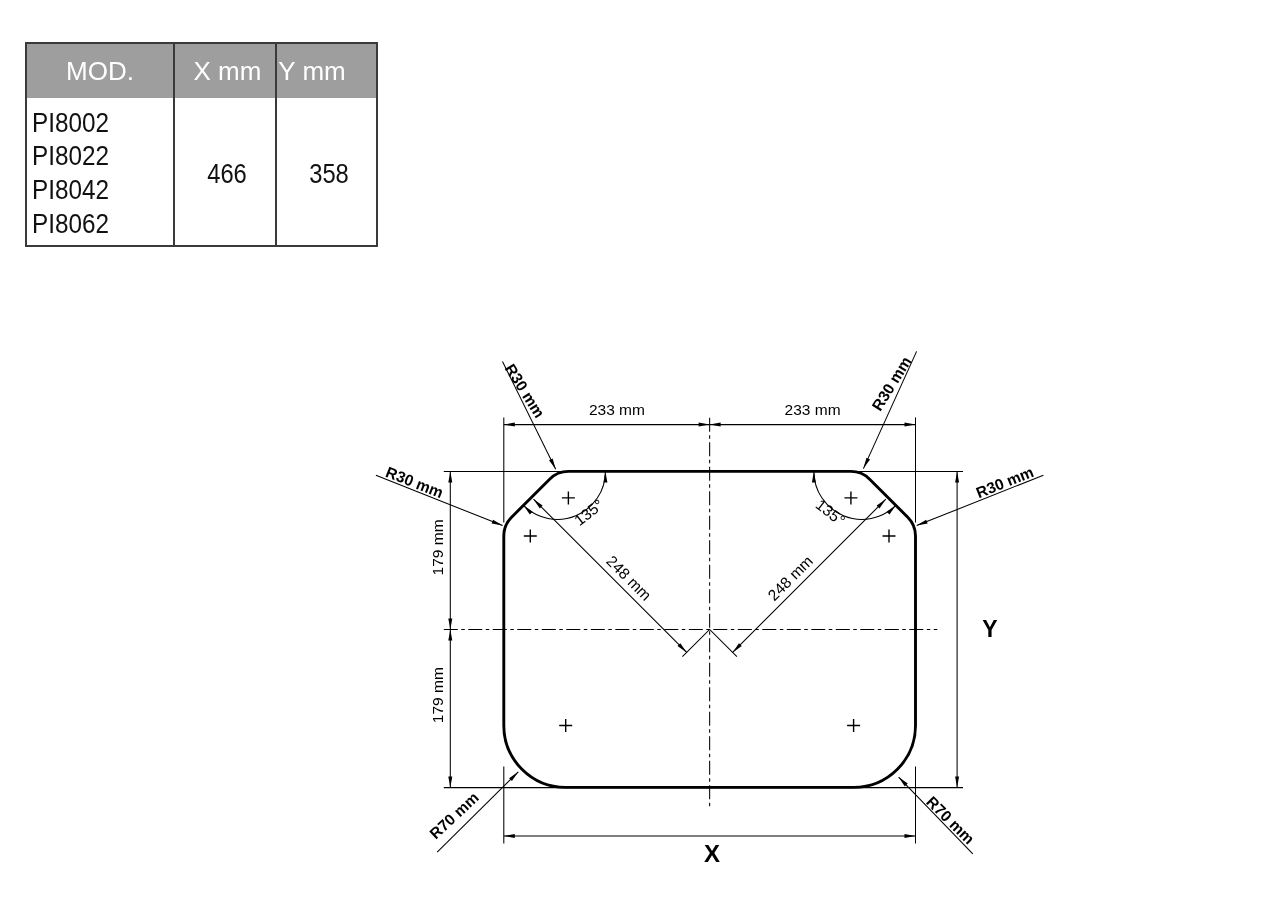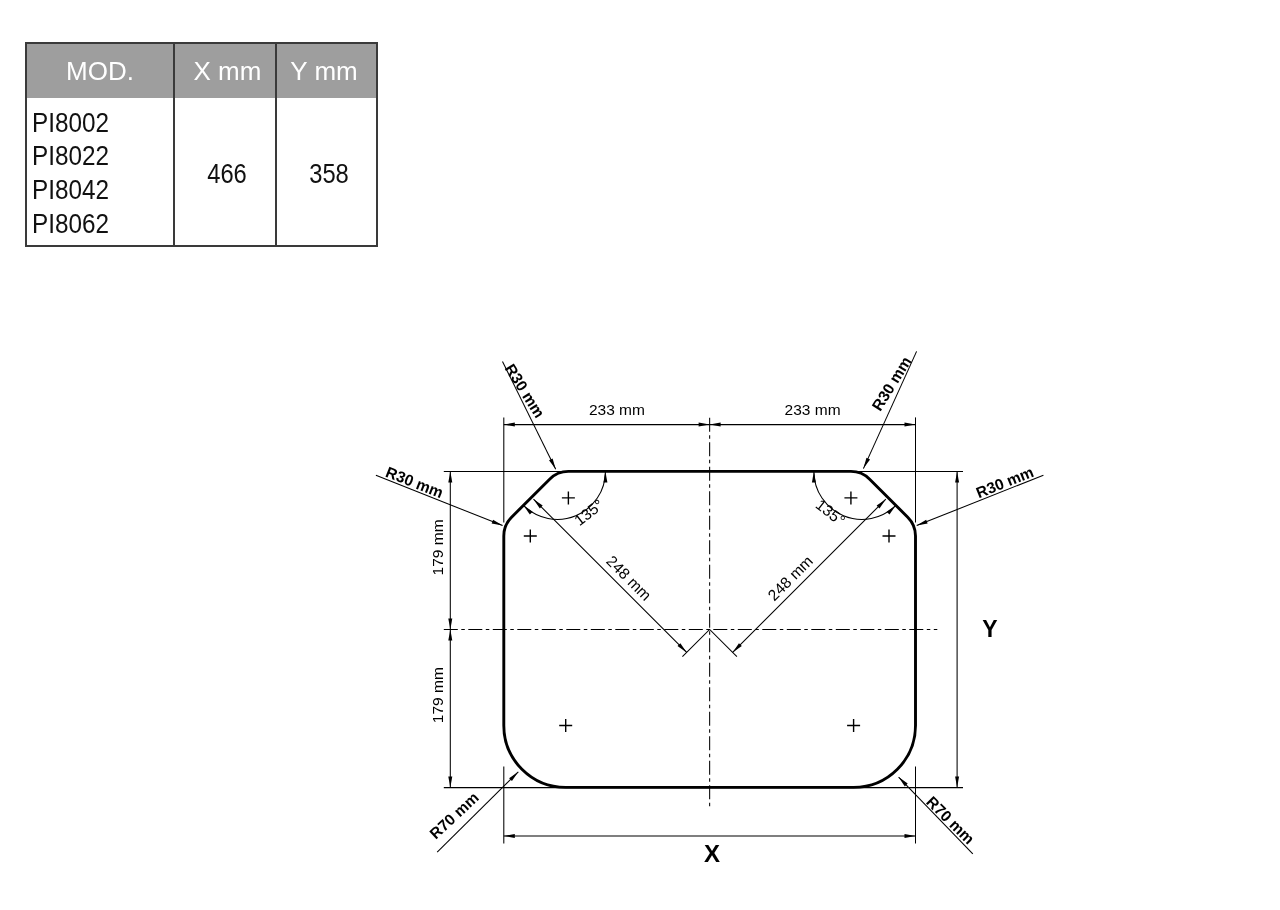--- a/index.html
+++ b/index.html
@@ -14,21 +14,21 @@
   <div style="position:absolute;left:0;top:0;width:100%;height:54px;background:#9e9e9e;"></div>
 
   <div style="position:absolute;left:146.2px;top:0;width:2.2px;height:100%;background:#3a3a3a;"></div>
 
   <div style="position:absolute;left:248.3px;top:0;width:2.2px;height:100%;background:#3a3a3a;"></div>
 
   <div style="position:absolute;left:0;top:0;width:146px;height:54px;line-height:54px;text-align:center;color:#fff;font-size:26px;">MOD.</div>
 
   <div style="position:absolute;left:148.4px;top:0;width:104px;height:54px;line-height:54px;text-align:center;color:#fff;font-size:26px;">X mm</div>
 
-  <div style="position:absolute;left:247px;top:0;width:100px;height:54px;line-height:54px;text-align:center;color:#fff;font-size:26px;">Y mm</div>
+  <div style="position:absolute;left:235px;top:0;width:100px;height:54px;line-height:54px;text-align:center;color:#fff;font-size:26px;">Y mm</div>
 
   <div style="position:absolute;left:5px;top:62.5px;font-size:27px;color:#111;line-height:33.7px;transform:scaleX(0.90);transform-origin:0 0;">PI8002<br>PI8022<br>PI8042<br>PI8062</div>
 
   <div style="position:absolute;left:150px;top:114.5px;width:100px;text-align:center;font-size:27px;color:#111;transform:scaleX(0.88);">466</div>
 
   <div style="position:absolute;left:252px;top:114.5px;width:100px;text-align:center;font-size:27px;color:#111;transform:scaleX(0.88);">358</div>
 </div>
 
 <svg width="1280" height="910" viewBox="0 0 1280 910" style="position:absolute;left:0;top:0;">
 

